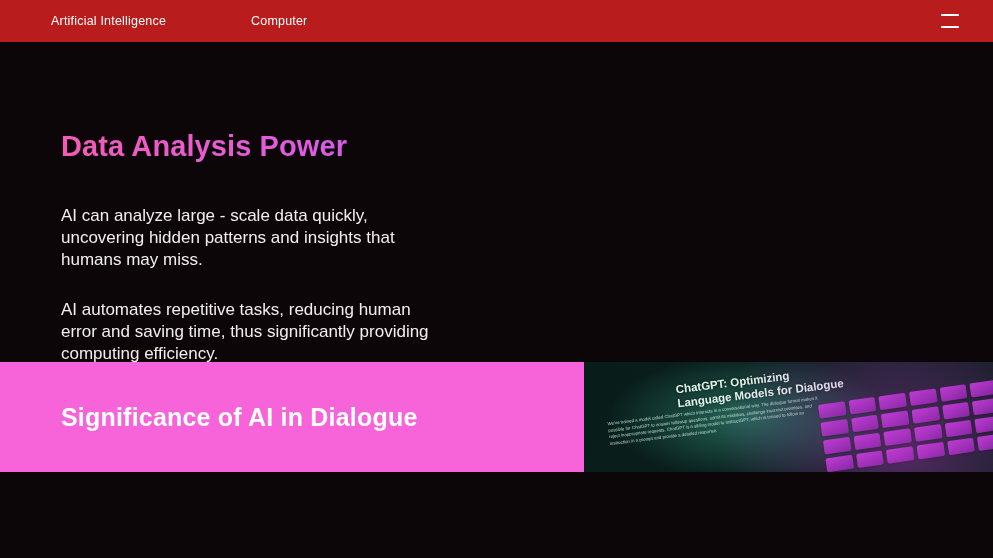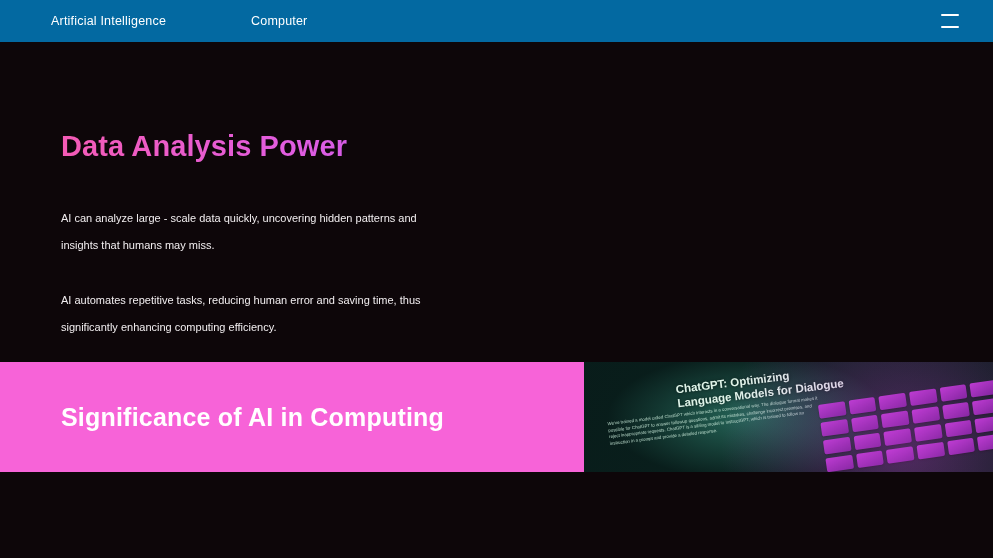--- a/index.html
+++ b/index.html
@@ -16,21 +16,21 @@
     height: 558px;
     background: #0d0609;
   }
 
   
   .navbar {
     position: absolute;
     top: 0; left: 0;
     width: 993px;
     height: 42px;
-    background: #0369a1;
+    background: #b91c1c;
     display: flex;
     align-items: center;
   }
   .nav-link {
     color: #ffffff;
     font-size: 12.5px;
     letter-spacing: 0.2px;
     text-decoration: none;
     white-space: nowrap;
   }
@@ -76,22 +76,22 @@
     letter-spacing: 0.1px;
     background: linear-gradient(90deg, #f45bb5 0%, #e15ce0 60%, #c45cf0 100%);
     -webkit-background-clip: text;
     background-clip: text;
     color: transparent;
     margin-bottom: 42px;
     white-space: nowrap;
   }
   .col-para {
     color: #f2eef0;
-    font-size: 11px;
-    line-height: 27px;
+    font-size: 17px;
+    line-height: 22px;
     margin-bottom: 28px;
     max-width: 385px;
   }
   .col-para:last-child { margin-bottom: 0; }
 
   
   .banner {
     position: absolute;
     left: 0;
     top: 362px;
@@ -201,31 +201,31 @@
       <span></span>
       <span></span>
     </div>
   </div>
 
   <div class="columns">
 
     <div class="col">
       <div class="col-heading">Data Analysis Power</div>
       <p class="col-para">AI can analyze large - scale data quickly, uncovering hidden patterns and insights that humans may miss.</p>
-      <p class="col-para">AI automates repetitive tasks, reducing human error and saving time, thus significantly enhancing computing efficiency.</p>
+      <p class="col-para">AI automates repetitive tasks, reducing human error and saving time, thus significantly providing computing efficiency.</p>
     </div>
 
     <div class="col">
     </div>
 
   </div>
 
   <div class="banner">
     <div class="banner-left">
-      <div class="banner-title">Significance of AI in Computing</div>
+      <div class="banner-title">Significance of AI in Dialogue</div>
     </div>
     <div class="banner-right">
       <div class="photo-text">ChatGPT: Optimizing Language Models for Dialogue</div>
       <div class="photo-body">We've trained a model called ChatGPT which interacts in a conversational way. The dialogue format makes it possible for ChatGPT to answer followup questions, admit its mistakes, challenge incorrect premises, and reject inappropriate requests. ChatGPT is a sibling model to InstructGPT, which is trained to follow an instruction in a prompt and provide a detailed response.</div>
       <div class="keys">
         <i></i>
           <i></i>
           <i></i>
           <i></i>
           <i></i>

